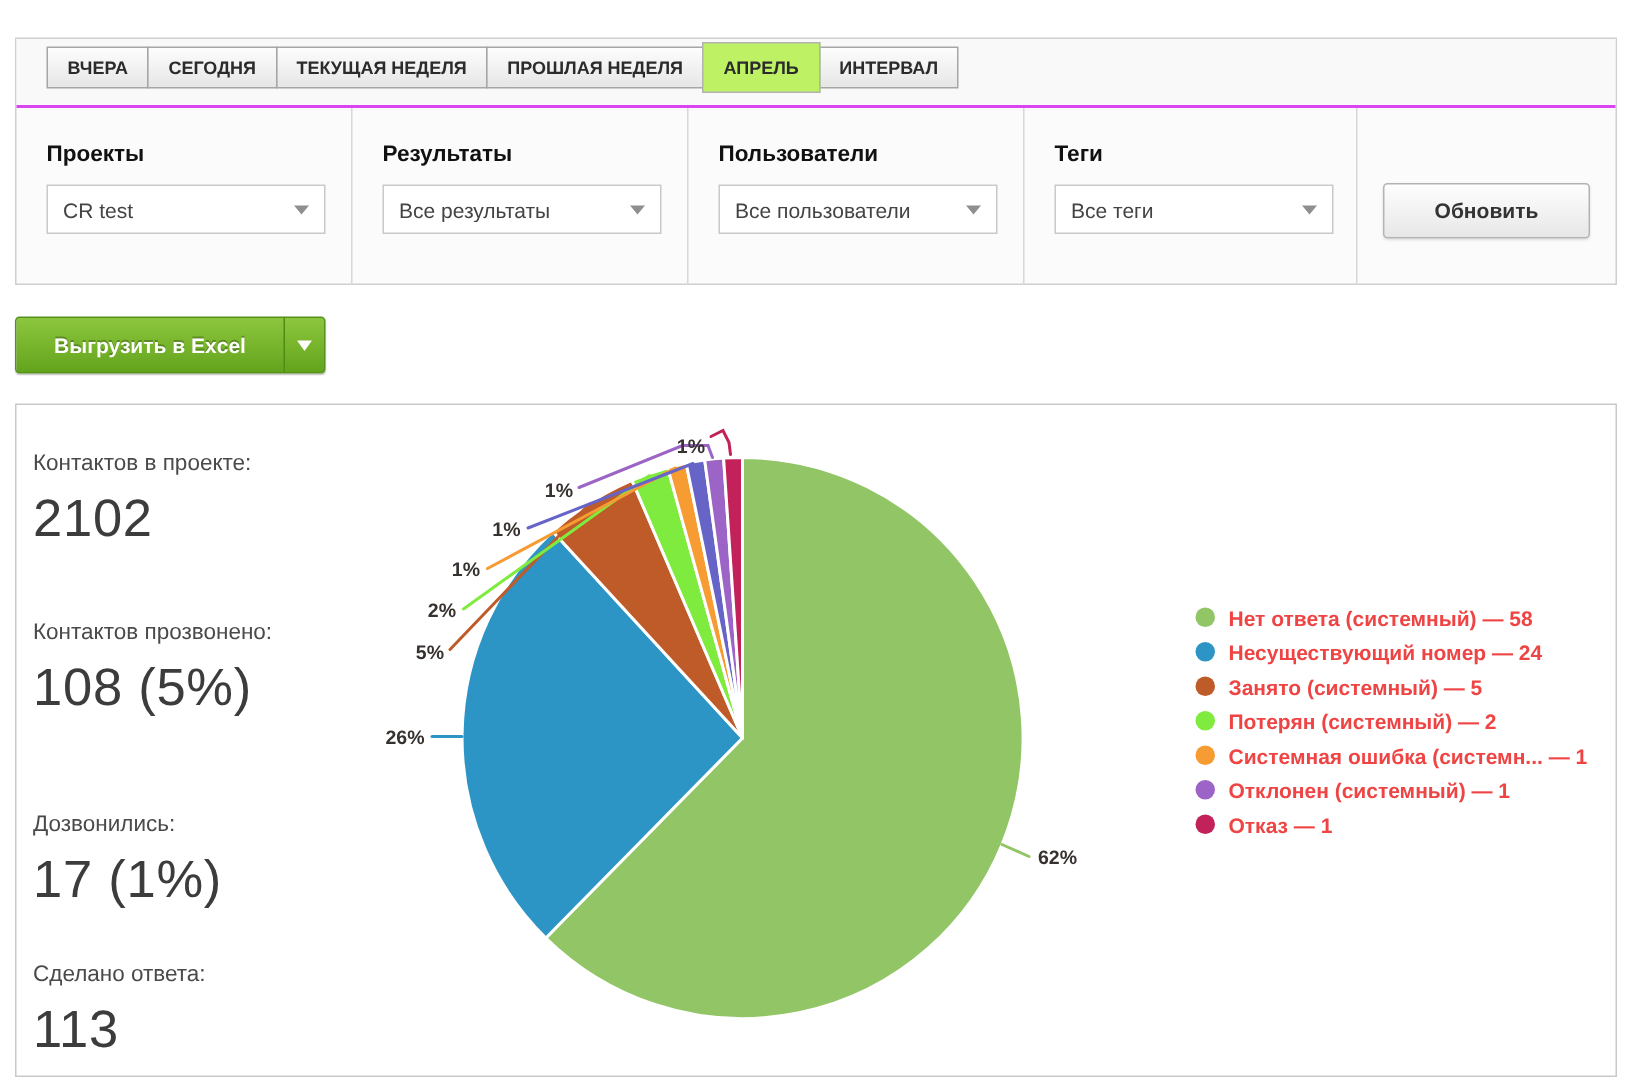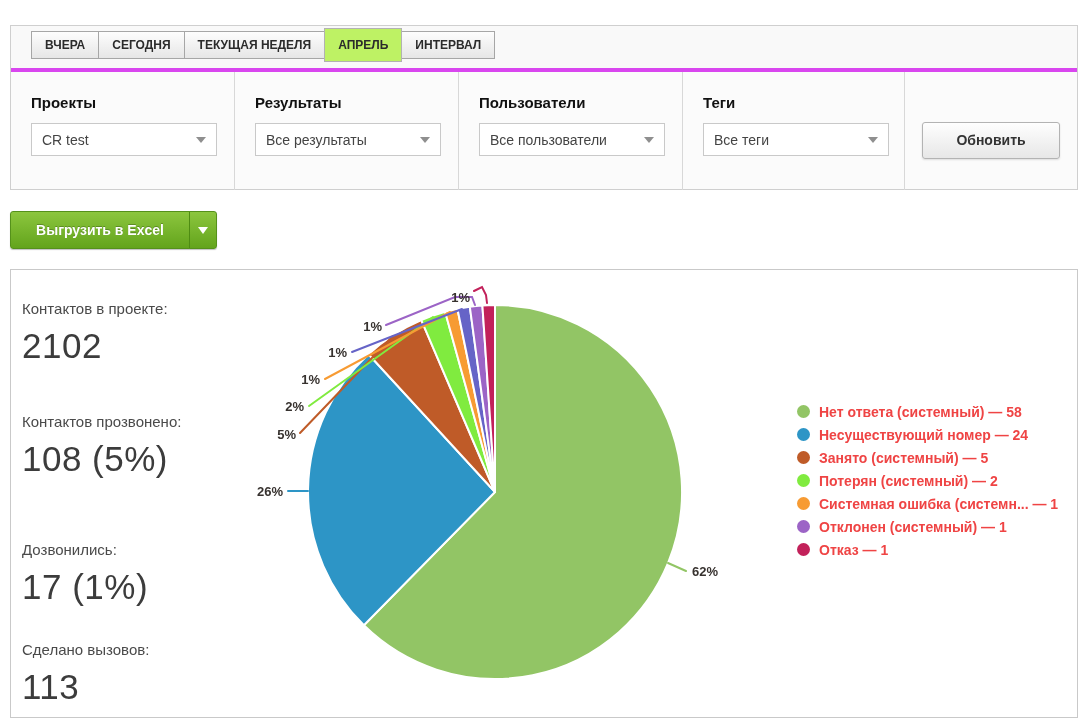--- a/index.html
+++ b/index.html
@@ -9,21 +9,21 @@
     font-family:"Liberation Sans", sans-serif;
     overflow:hidden;
   }
 
   
   .filter-box {
     position:absolute; left:10px; top:25px; width:1068px; height:165px;
     border:1px solid #cfcfcf; background:#fbfbfb;
   }
   .tab-strip {
-    position:relative; height:46px; border-bottom:4px solid #d946ef;
+    position:relative; height:46px; border-bottom:2px solid #d946ef;
     padding:5px 0 0 20px; background:#f9f9f9;
   }
   .tabs { display:flex; align-items:flex-start; }
   .tab {
     border:1px solid #a6a6a6; margin-left:-1px;
     background:linear-gradient(#fdfdfd,#e6e6e6);
     font-size:12px; font-weight:bold; color:#2b2b2b;
     padding:7px 13px 7px 13px; white-space:nowrap; cursor:pointer;
     line-height:12px;
   }
@@ -97,20 +97,21 @@
 </style>
 </head>
 <body>
 
 <div class="filter-box">
   <div class="tab-strip">
     <div class="tabs">
       <div class="tab">ВЧЕРА</div>
       <div class="tab">СЕГОДНЯ</div>
       <div class="tab">ТЕКУЩАЯ НЕДЕЛЯ</div>
+      <div class="tab">ПРОШЛАЯ НЕДЕЛЯ</div>
       <div class="tab active">АПРЕЛЬ</div>
       <div class="tab">ИНТЕРВАЛ</div>
     </div>
   </div>
   <div class="filter-row">
     <div class="filter-col">
       <div class="filter-label">Проекты</div>
       <div class="select">
         <span class="sel-text">CR test</span>
         <span class="sel-arrow"></span>
@@ -158,21 +159,21 @@
 </div>
 <div class="stat stat-2">
   <div class="stat-label">Контактов прозвонено:</div>
   <div class="stat-value">108 (5%)</div>
 </div>
 <div class="stat stat-3">
   <div class="stat-label">Дозвонились:</div>
   <div class="stat-value">17 (1%)</div>
 </div>
 <div class="stat stat-4">
-  <div class="stat-label">Сделано вызовов:</div>
+  <div class="stat-label">Сделано ответа:</div>
   <div class="stat-value">113</div>
 </div>
 
 <svg class="pie-svg" width="560" height="445" viewBox="0 0 560 445">
   <g id="pie-g">
       <path d="M 265 217 L 265.0 30.0 A 187 187 0 1 1 133.9 350.3 Z" fill="#92c565" stroke="#fff" stroke-width="2" stroke-linejoin="round"></path>
       <path d="M 265 217 L 133.9 350.3 A 187 187 0 0 1 138.5 79.3 Z" fill="#2d95c6" stroke="#fff" stroke-width="2" stroke-linejoin="round"></path>
       <path d="M 265 217 L 138.5 79.3 A 187 187 0 0 1 191.3 45.2 Z" fill="#bf5b28" stroke="#fff" stroke-width="2" stroke-linejoin="round"></path>
       <path d="M 265 217 L 191.3 45.2 A 187 187 0 0 1 215.1 36.8 Z" fill="#80eb3f" stroke="#fff" stroke-width="2" stroke-linejoin="round"></path>
       <path d="M 265 217 L 215.1 36.8 A 187 187 0 0 1 227.4 33.8 Z" fill="#f79b33" stroke="#fff" stroke-width="2" stroke-linejoin="round"></path>

